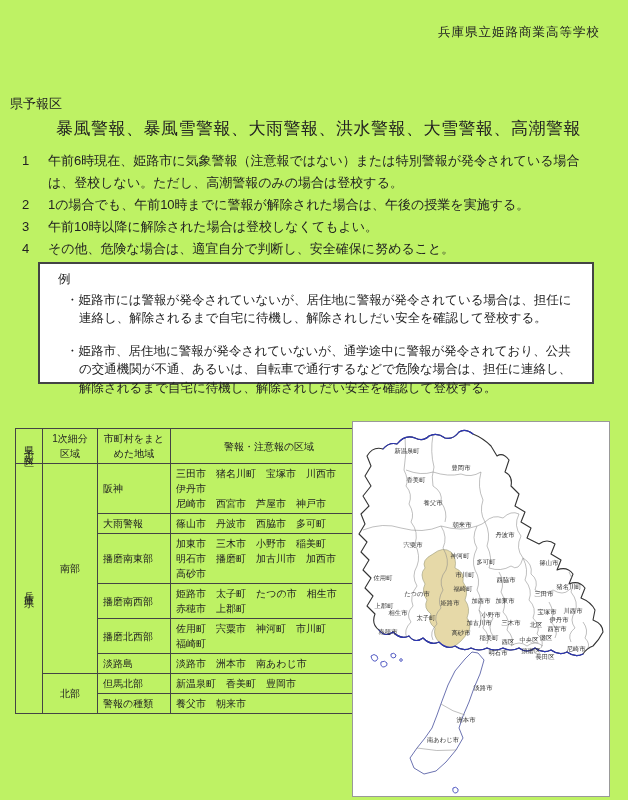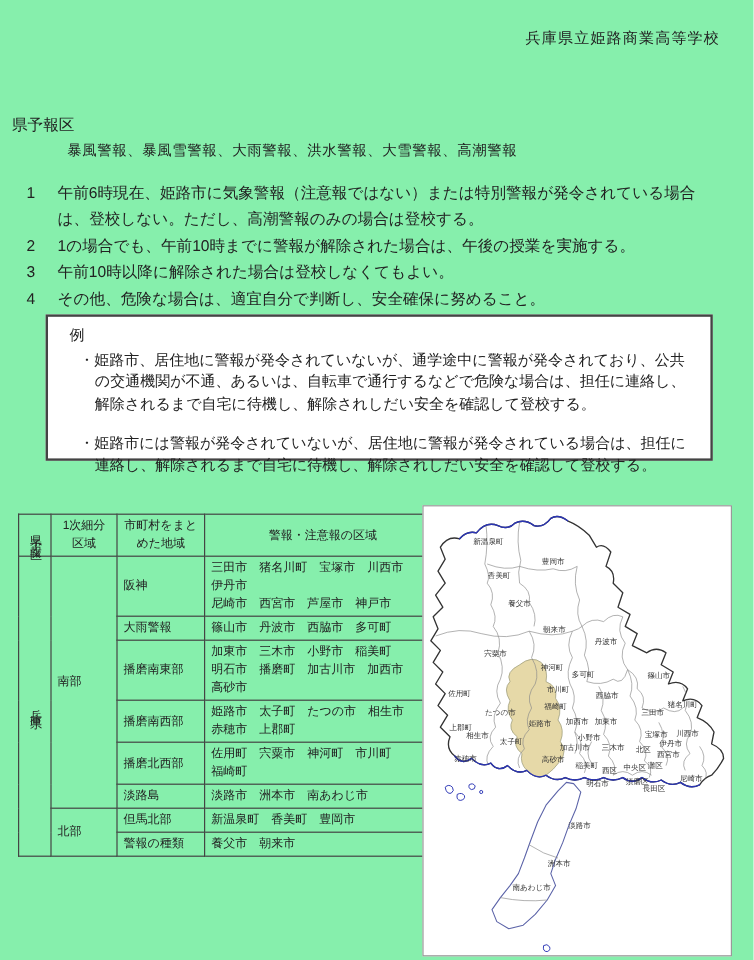--- a/index.html
+++ b/index.html
@@ -1,26 +1,26 @@
 <!DOCTYPE html>
 <html lang="ja"><head>
 <meta charset="utf-8">
 <style>
   html,body{margin:0;padding:0;background:#fff;}
   #page{
-    position:relative;width:628px;height:800px;background:#86efac;overflow:hidden;
+    position:relative;width:628px;height:800px;background:#bef264;overflow:hidden;
     font-family:"Liberation Sans","DejaVu Sans",sans-serif;color:#222;
   }
   
   .school-name{position:absolute;top:24px;right:28px;font-size:12.5px;letter-spacing:1px;}
   .doc-title{position:absolute;top:52px;left:0;width:100%;text-align:center;
     font-size:14.5px;font-weight:bold;letter-spacing:7px;}
   
   .warn-head{position:absolute;top:95px;left:10px;font-size:13px;}
-  .warn-types{position:absolute;top:117px;left:56px;font-size:12px;letter-spacing:.5px;}
+  .warn-types{position:absolute;top:117px;left:56px;font-size:17px;letter-spacing:.5px;}
   
   .rules{position:absolute;top:150px;left:22px;width:582px;font-size:13px;line-height:22px;}
   .rule{display:flex;}
   .rule-num{width:26px;flex:none;}
   .rule-text{flex:1;}
   
   .example-box{position:absolute;top:262px;left:38px;width:556px;height:122px;
     border:2px solid #444;background:#fff;padding:6px 16px 8px 18px;box-sizing:border-box;
     font-size:12.5px;line-height:18.5px;}
   .example-heading{margin:0 0 2px 0;}
@@ -31,21 +31,21 @@
     font-size:10px;line-height:15px;}
   .region-table th,.region-table td{border:1.2px solid #444;padding:2px 5px;
     font-weight:normal;vertical-align:middle;}
   .region-table th{text-align:center;}
   .col-pref{width:16px;}
   .col-div{width:44px;text-align:center;}
   .col-area{width:62px;}
   .col-cities{width:186px;margin-left:48px;}
   .vtext{writing-mode:vertical-rl;text-orientation:upright;letter-spacing:4px;
     margin:0 auto;display:block;}
-  .pref-cell,.div-cell{text-align:left;}
+  .pref-cell,.div-cell{text-align:center;}
   .cities-cell{white-space:pre-line;}
   
   .map-panel{position:absolute;top:421px;left:352px;width:256px;height:374px;
     border:1px solid #999;background:#fff;box-sizing:content-box;}
   .map-panel svg{display:block;}
   .land{fill:#ffffff;stroke:#333;stroke-width:1.1;stroke-linejoin:round;}
   .inner-borders{fill:none;stroke:#8a8a8a;stroke-width:.55;}
   .himeji{stroke:#9a9a7a;stroke-width:.6;}
   .coast{fill:none;stroke:#2b35b5;stroke-width:1.1;stroke-linecap:round;}
   .awaji{fill:#fff;stroke:#5b63a8;stroke-width:.9;stroke-linejoin:round;}
@@ -79,22 +79,22 @@
       <span class="rule-text">午前10時以降に解除された場合は登校しなくてもよい。</span>
     </div>
     <div class="rule">
       <span class="rule-num">4</span>
       <span class="rule-text">その他、危険な場合は、適宜自分で判断し、安全確保に努めること。</span>
     </div>
   </div>
 
   <div class="example-box">
     <p class="example-heading">例</p>
+    <p class="example-item">・姫路市には警報が発令されていないが、居住地に警報が発令されている場合は、担任に連絡し、解除されるまで自宅に待機し、解除されしだい安全を確認して登校する。</p>
     <p class="example-item">・姫路市、居住地に警報が発令されていないが、通学途中に警報が発令されており、公共の交通機関が不通、あるいは、自転車で通行するなどで危険な場合は、担任に連絡し、解除されるまで自宅に待機し、解除されしだい安全を確認して登校する。</p>
-    <p class="example-item">・姫路市には警報が発令されていないが、居住地に警報が発令されている場合は、担任に連絡し、解除されるまで自宅に待機し、解除されしだい安全を確認して登校する。</p>
   </div>
 
   <table class="region-table">
     <thead>
       <tr>
         <th class="col-pref">
             <span class="vtext">県予報区</span>
           </th>
         <th class="col-div">1次細分区域</th>
         <th class="col-area">市町村をまとめた地域</th>

